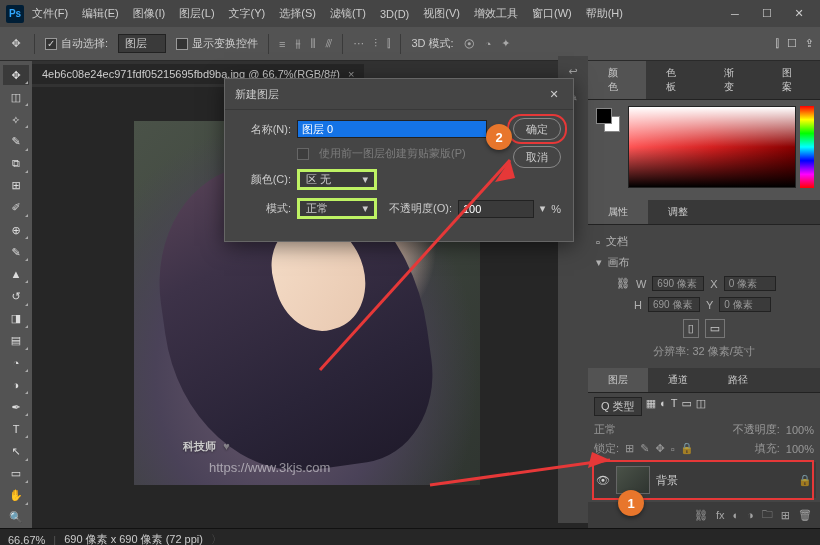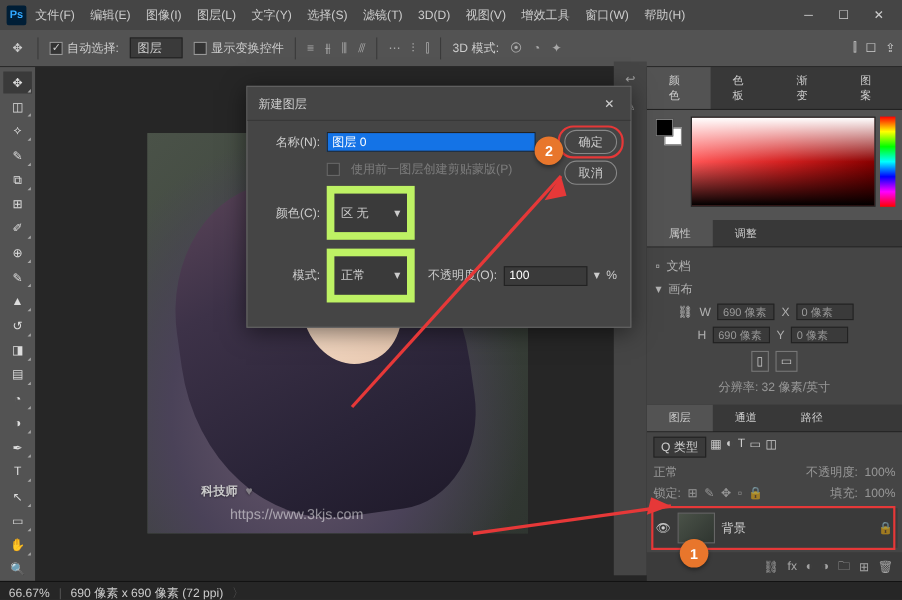--- a/index.html
+++ b/index.html
@@ -65,21 +65,21 @@
 .statusbar{height:22px;background:#262626;display:flex;align-items:center;padding:0 8px;gap:8px;font-size:10px;border-top:1px solid #111}
 .statusbar .sep{color:#555}
 .dialog{position:absolute;left:224px;top:78px;width:350px;background:#454545;border:1px solid #666;box-shadow:0 4px 20px rgba(0,0,0,.5);z-index:40}
 .dlg-title{background:#454545;padding:6px 10px;display:flex;align-items:center;border-bottom:1px solid #383838}
 .dlg-title .x{margin-left:auto;width:18px;height:18px;display:flex;align-items:center;justify-content:center}
 .dlg-body{padding:10px 12px 14px;position:relative}
 .dlg-row{display:flex;align-items:center;gap:6px;margin-bottom:8px}
 .dlg-row .l{width:54px;text-align:right}
 .dlg-row input[type=text]{flex:1;background:#3a3a3a;border:1px solid #222;color:#fff;padding:2px 4px;font-size:11px}
 .dlg-row input.hl{background:#1473e6;color:#fff}
-.dlg-row .sel{background:#3a3a3a;border:7px solid #bef264;padding:10px 6px;min-width:80px;display:flex;align-items:center;gap:20px}
+.dlg-row .sel{background:#3a3a3a;border:3px solid #bef264;padding:0 6px;min-width:80px;display:flex;align-items:center;gap:20px}
 .dlg-btns{position:absolute;right:12px;top:8px;display:flex;flex-direction:column;gap:6px}
 .dlg-btn{width:48px;height:22px;border:1px solid #888;border-radius:11px;display:flex;align-items:center;justify-content:center;background:#454545}
 .red-ok{position:absolute;right:6px;top:4px;width:60px;height:30px;border:2px solid #e63838;border-radius:14px;z-index:45}
 .callout{width:26px;height:26px;border-radius:50%;background:#e8762c;color:#fff;display:flex;align-items:center;justify-content:center;font-weight:bold;font-size:13px;position:absolute;z-index:60;box-shadow:0 2px 4px rgba(0,0,0,.4)}
 .arrow{position:absolute;z-index:55;pointer-events:none}
 .arrow line{stroke:#e63838;stroke-width:3}
 .arrow polygon{fill:#e63838}
 </style>
 </head>
 <body>
@@ -150,20 +150,26 @@
     <div class="t" data-name="dodge-tool">◑<div class="c"></div></div>
     <div class="t" data-name="pen-tool">✒<div class="c"></div></div>
     <div class="t" data-name="type-tool">T<div class="c"></div></div>
     <div class="t" data-name="path-select-tool">↖<div class="c"></div></div>
     <div class="t" data-name="shape-tool">▭<div class="c"></div></div>
     <div class="t" data-name="hand-tool">✋<div class="c"></div></div>
     <div class="t" data-name="zoom-tool">🔍</div>
   </div>
 
   <div class="canvas-area" data-name="canvas-area">
+    <div class="tabbar">
+      <div class="tab" data-name="document-tab">
+        <span data-name="tab-title">4eb6c08e24ec971fdf05215695fbd9ba.jpg @ 66.7%(RGB/8#)</span>
+        <span class="x" data-name="tab-close-icon">×</span>
+      </div>
+    </div>
     <div class="canvas" data-name="canvas">
       <div class="portrait" data-name="portrait-image">
         <div class="hair"></div>
         <div class="arm"></div>
         <div class="face"></div>
       </div>
       <div class="watermark" data-name="watermark-text"><span>科技师</span> <span class="hrt">♥</span></div>
       <div class="watermark-url" data-name="watermark-url">https://www.3kjs.com</div>
     </div>
   </div>

